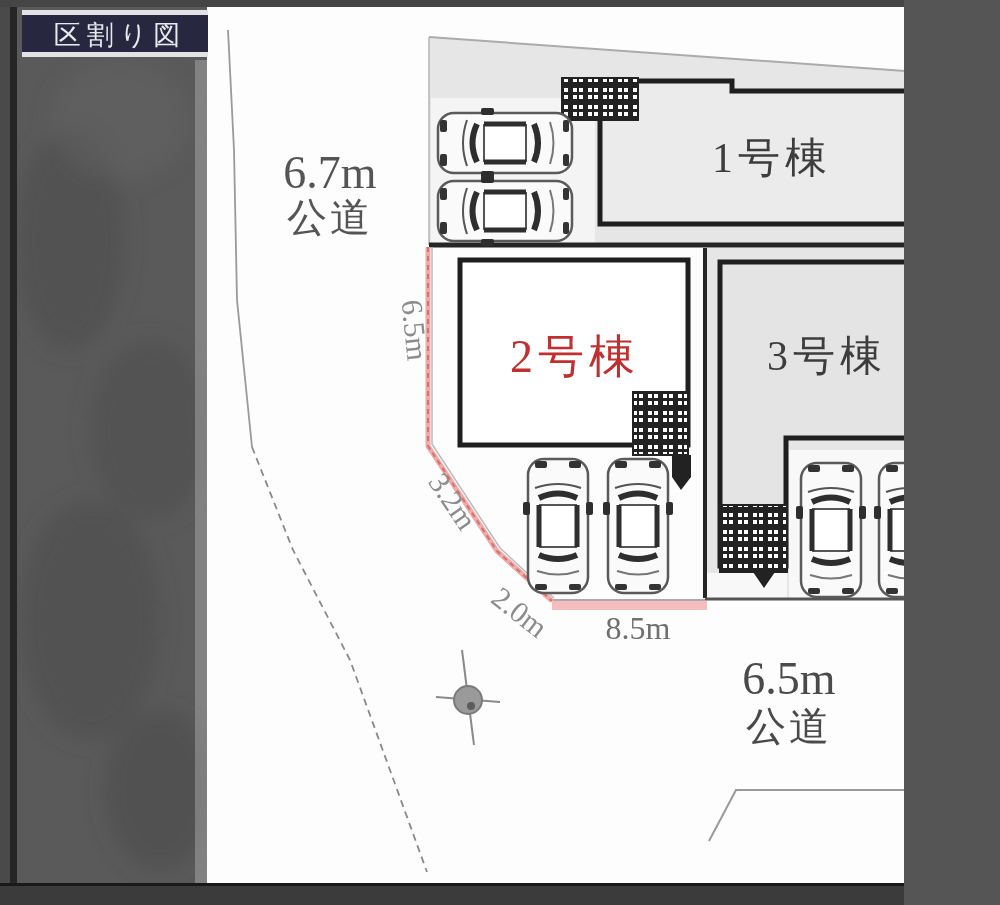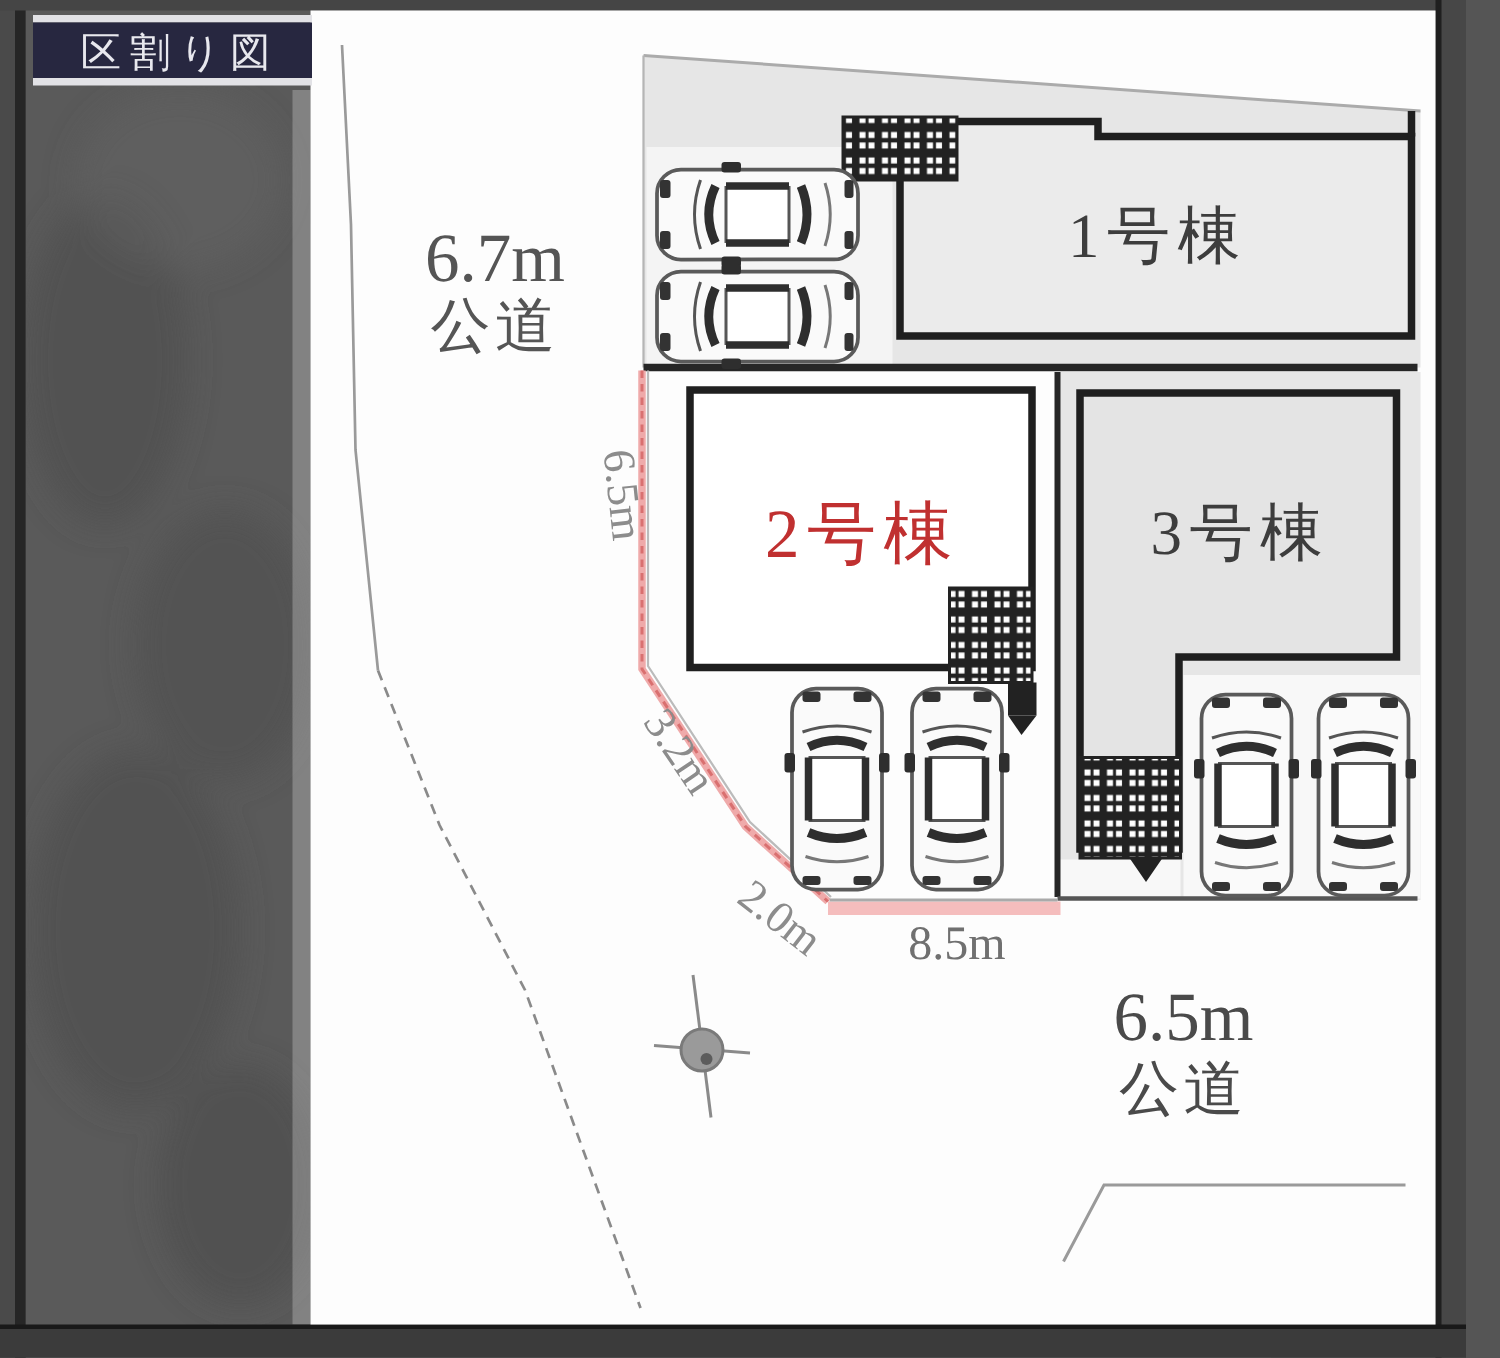--- a/index.html
+++ b/index.html
@@ -1,16 +1,16 @@
 <!DOCTYPE html>
 <html><head>
 <meta charset="utf-8">
 <style>
   html,body{margin:0;padding:0;background:#555;}
-  #stage{position:relative;width:977px;height:905px;overflow:hidden;
+  #stage{position:relative;width:904px;height:905px;overflow:hidden;
          font-family:"Liberation Serif","DejaVu Serif",serif;}
   svg{display:block;}
   text{font-family:"Liberation Serif","DejaVu Serif",serif;}
   .dim{fill:#8c8c8c;font-size:30px;}
   .roadlabel{fill:#555555;}
   .bldglabel{fill:#3d3d3d;font-size:42px;letter-spacing:5px;}
 </style>
 </head>
 <body>
 

